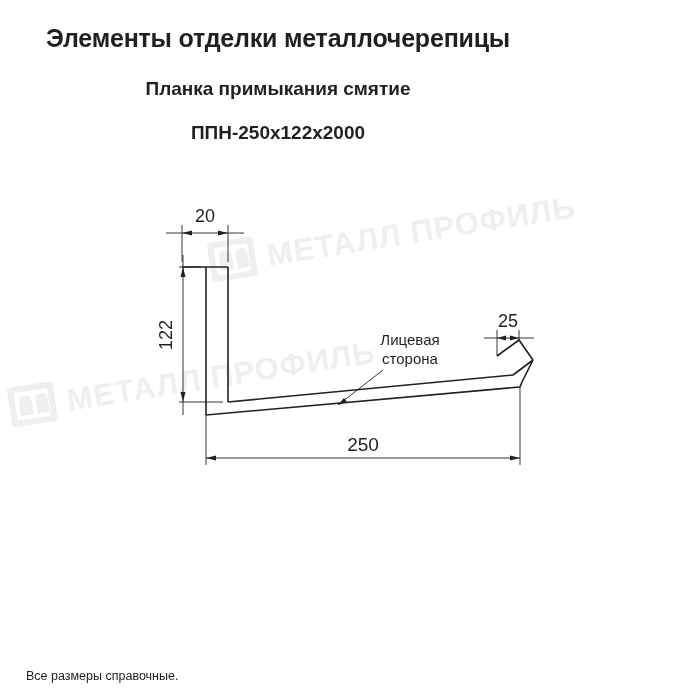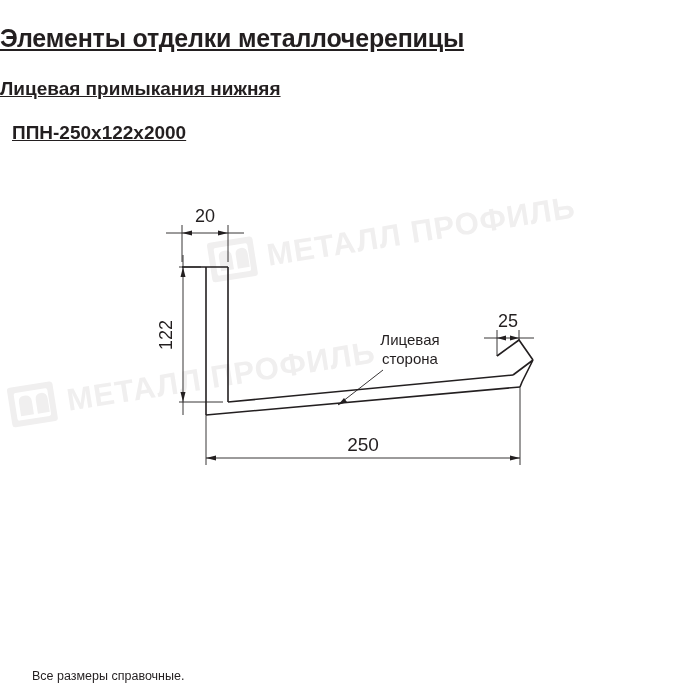--- a/index.html
+++ b/index.html
@@ -21,21 +21,21 @@
     width: 700px;
     height: 700px;
   }
 
   
   .header {
     position: absolute;
     top: 0;
     left: 0;
     width: 556px;
-    text-decoration: underline;
+    text-align: center;
   }
   .title-main {
     margin: 0;
     padding-top: 24px;
     font-size: 25px;
     font-weight: bold;
     letter-spacing: -0.2px;
     line-height: 1.15;
   }
   .title-sub {
@@ -61,38 +61,38 @@
     width: 700px;
     height: 360px;
   }
   .drawing svg {
     display: block;
   }
 
   
   .footer {
     position: absolute;
-    left: 32px;
+    left: 26px;
     bottom: 14px;
     font-size: 12.5px;
     line-height: 1.55;
     color: #231f20;
   }
   .footer div {
     white-space: nowrap;
   }
 </style>
 </head>
 <body>
 
 <div class="page">
 
   <div class="header">
     <h1 class="title-main">Элементы отделки металлочерепицы</h1>
-    <p class="title-sub">Лицевая примыкания нижняя</p>
+    <p class="title-sub">Планка примыкания смятие</p>
     <p class="title-code">ППН-250х122х2000</p>
   </div>
 
   <div class="drawing">
     <svg width="700" height="360" viewBox="0 0 700 360" xmlns="http://www.w3.org/2000/svg">
 
       <g fill="#f0efef">
 
         <g transform="translate(210,95) rotate(-9)">
           <g>

